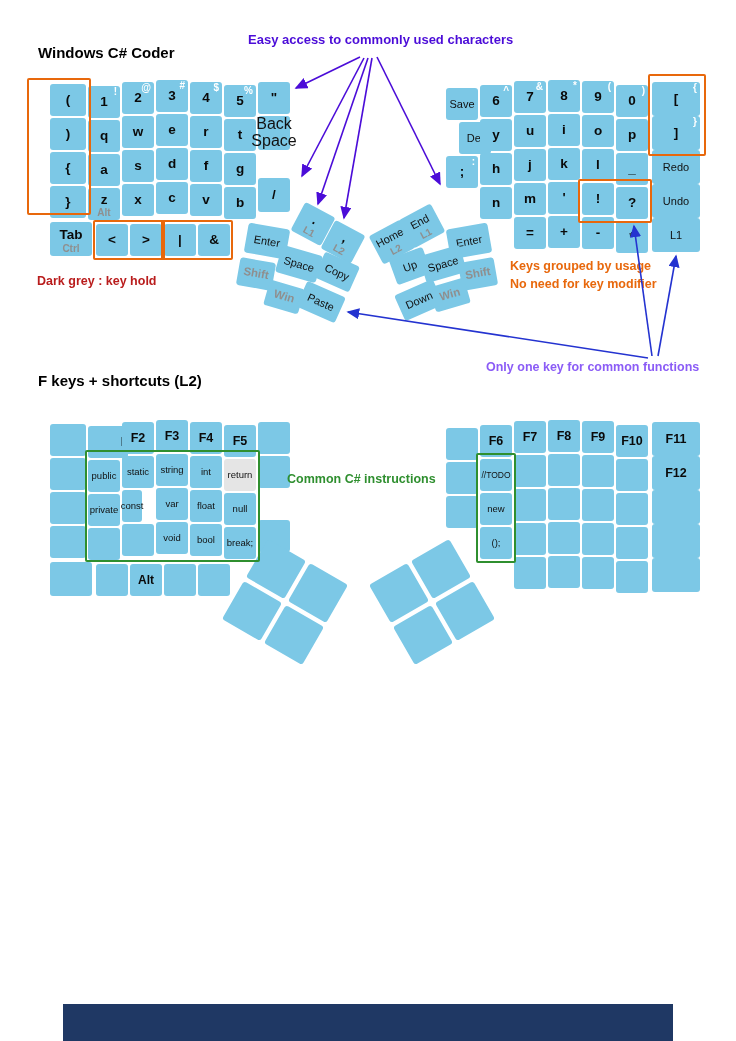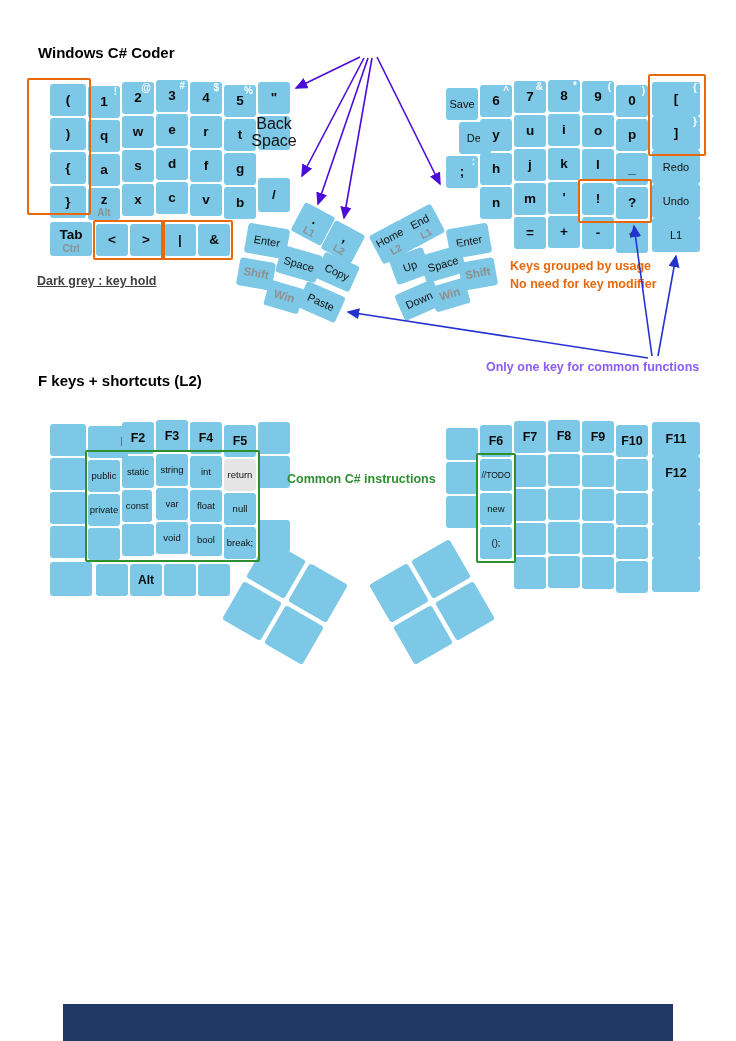--- a/index.html
+++ b/index.html
@@ -29,21 +29,22 @@
   #ann-group2{left:510px;top:277px}
   #ann-onekey{left:486px;top:360px}
   #ann-csharp{left:287px;top:472px}
   #footer-bar{position:absolute;left:63px;top:1004px;width:610px;height:37px;z-index:3}
 </style>
 </head>
 <body>
 
 <div class="canvas">
   <div class="t" id="t1">Windows C# Coder</div>
-  <div class="ann" id="ann-hold" style="color: #404040; text-decoration: underline;">Dark grey : key hold</div>
+  <div class="ann" id="ann-easy" style="color: rgb(75, 12, 216);">Easy access to commonly used characters</div>
+  <div class="ann" id="ann-hold" style="color: #b91c1c;">Dark grey : key hold</div>
   <div class="ann" id="ann-group1" style="color: rgb(232, 104, 12);">Keys grouped by usage</div>
   <div class="ann" id="ann-group2" style="color: rgb(232, 104, 12);">No need for key modifier</div>
   <div class="ann" id="ann-onekey" style="color: #8b5cf6;">Only one key for common functions</div>
   <div class="t" id="t2">F keys + shortcuts (L2)</div>
   <div class="ann" id="ann-csharp" style="color: rgb(47, 143, 47);">Common C# instructions</div>
 
   <div id="keys-layer">
       <div class="key" style="left: 50px; top: 84px; width: 36px; height: 32px; background: rgb(124, 200, 230);">
         <span class="main">(</span>
       </div>
@@ -335,21 +336,21 @@
       <div class="key" style="left: 190px; top: 456px; width: 32px; height: 32px; background: rgb(124, 200, 230);">
         <span class="main code">int</span>
       </div>
       <div class="key" style="left: 224px; top: 459px; width: 32px; height: 32px; background: #e5e5e5;">
         <span class="main code">return</span>
       </div>
       <div class="key" style="left: 258px; top: 456px; width: 32px; height: 32px; background: rgb(124, 200, 230);"></div>
       <div class="key" style="left: 88px; top: 494px; width: 32px; height: 32px; background: rgb(124, 200, 230);">
         <span class="main code">private</span>
       </div>
-      <div class="key" style="left: 122px; top: 490px; width: 30px; height: 32px; background: rgb(124, 200, 230);">
+      <div class="key" style="left: 122px; top: 490px; width: 20px; height: 32px; background: rgb(124, 200, 230);">
         <span class="main code">const</span>
       </div>
       <div class="key" style="left: 156px; top: 488px; width: 32px; height: 32px; background: rgb(124, 200, 230);">
         <span class="main code">var</span>
       </div>
       <div class="key" style="left: 190px; top: 490px; width: 32px; height: 32px; background: rgb(124, 200, 230);">
         <span class="main code">float</span>
       </div>
       <div class="key" style="left: 224px; top: 493px; width: 32px; height: 32px; background: rgb(124, 200, 230);">
         <span class="main code">null</span>

